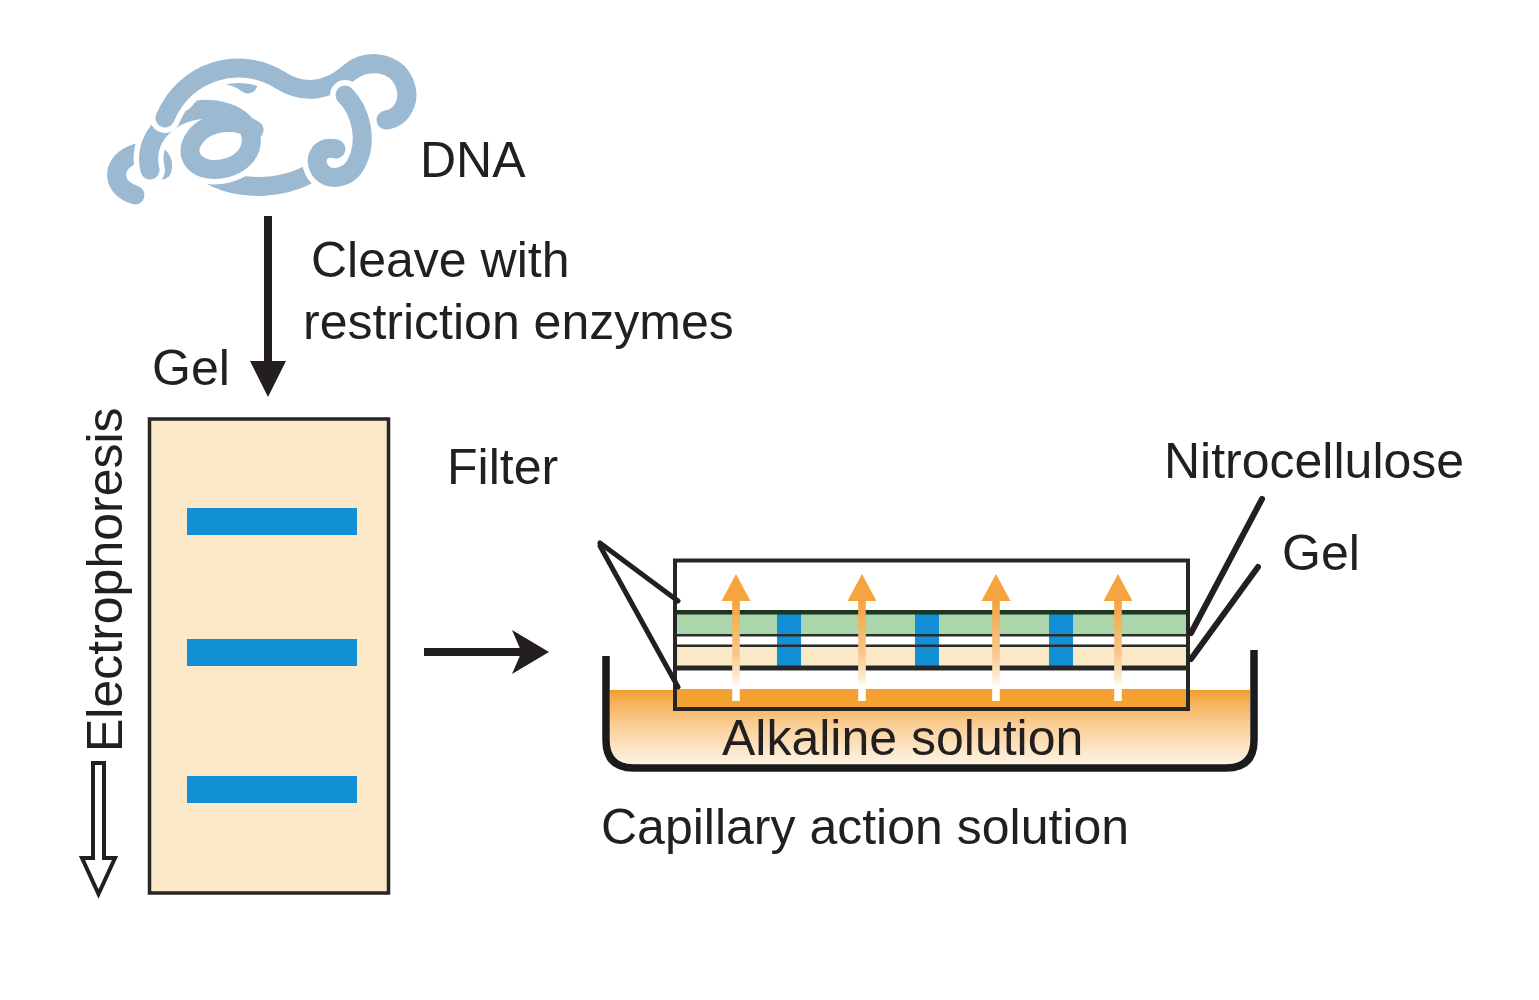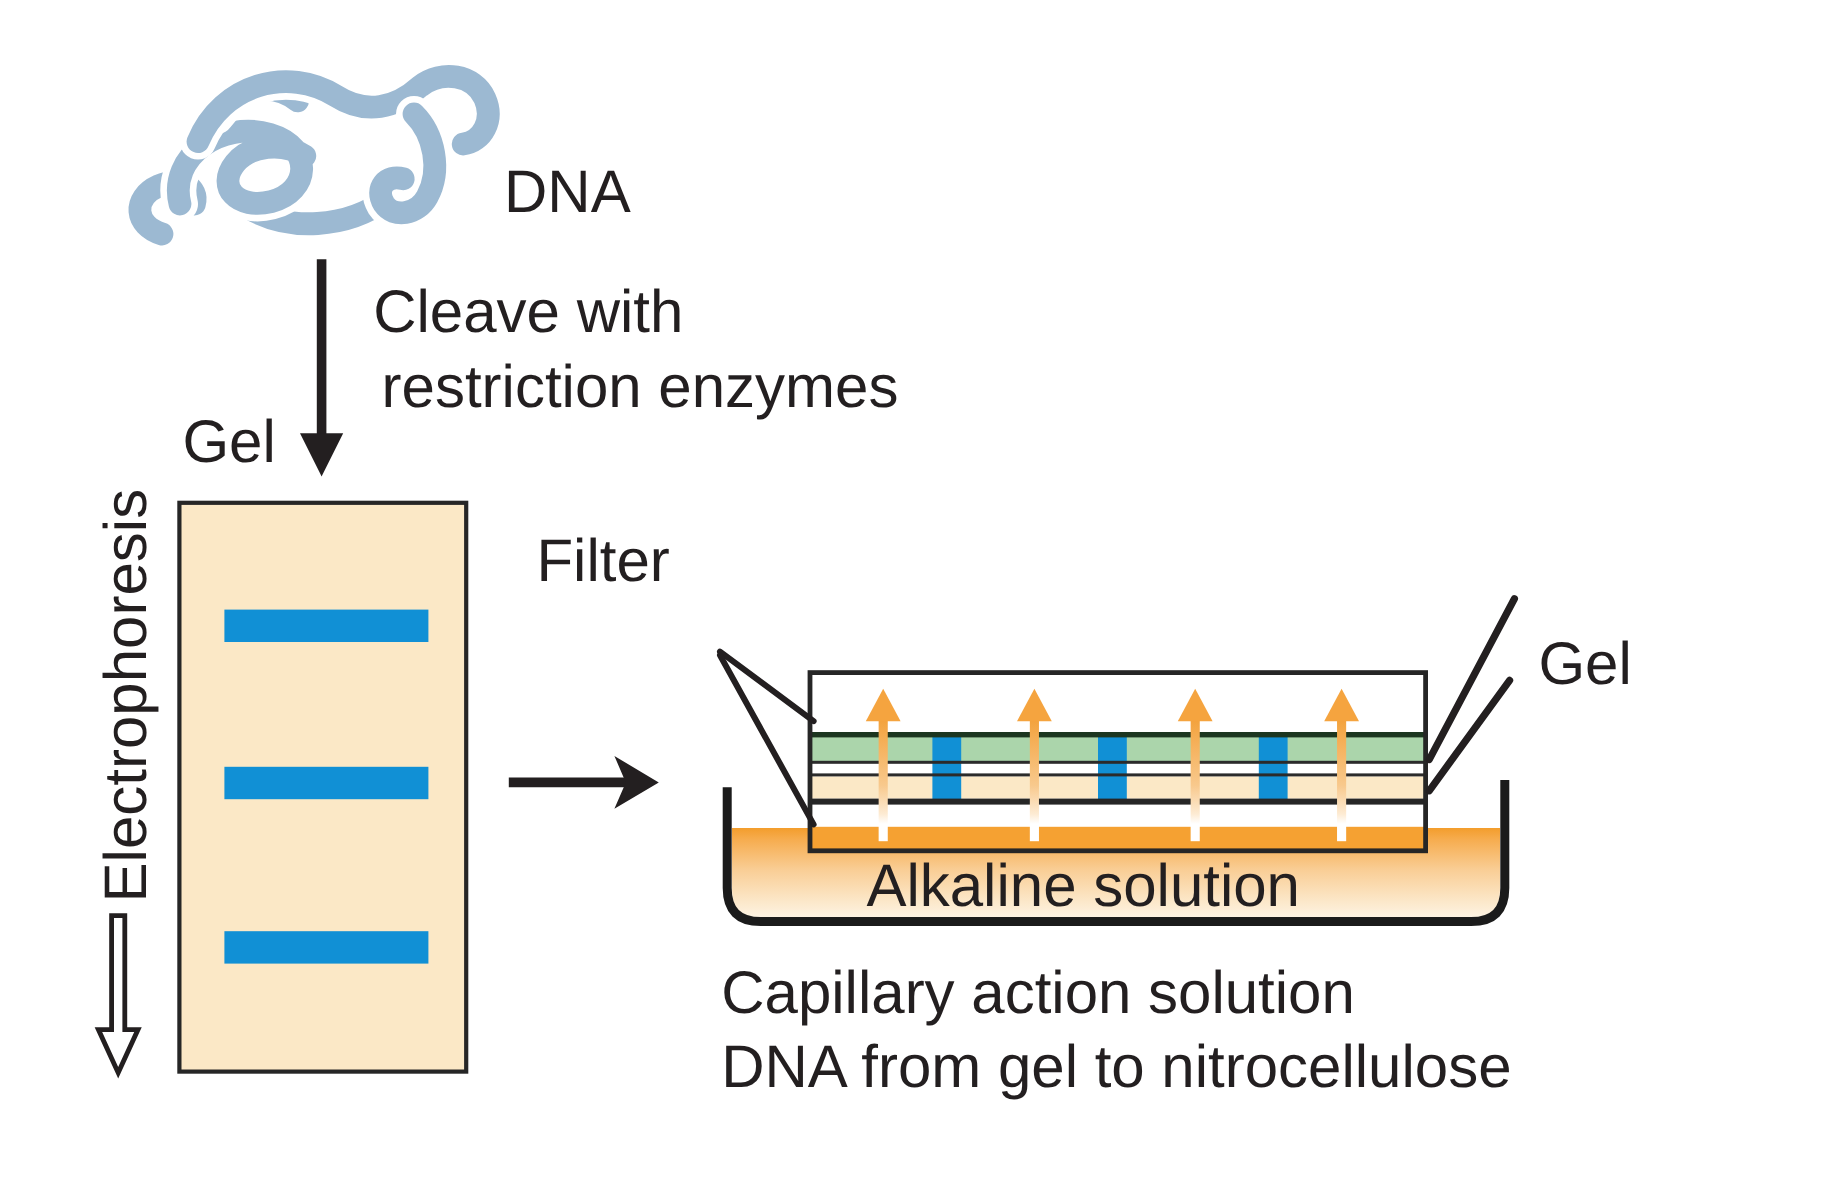--- a/index.html
+++ b/index.html
@@ -130,22 +130,22 @@
     <g stroke="#231f20" stroke-linecap="round">
       <line x1="600" y1="543" x2="678" y2="601" stroke-width="5"></line>
       <line x1="600" y1="546" x2="678" y2="687" stroke-width="5"></line>
       <line x1="1262" y1="499" x2="1191" y2="633" stroke-width="6"></line>
       <line x1="1258" y1="567" x2="1191" y2="659" stroke-width="6"></line>
     </g>
   </svg>
 
   <div class="lbl" style="left:420px;top:89px;margin-top:40px;">DNA</div>
   <div class="lbl" style="left:311px;top:229px;">Cleave with</div>
-  <div class="lbl" style="left:318px;top:291px;">restriction enzymes</div>
+  <div class="lbl" style="left:303px;top:291px;">restriction enzymes</div>
   <div class="lbl" style="left:152px;top:337px;">Gel</div>
   <div class="lbl rot" style="left:74px;top:752px;">Electrophoresis</div>
   <div class="lbl" style="left:447px;top:436px;">Filter</div>
+  <div class="lbl" style="left:1164px;top:430px;">Nitrocellulose</div>
   <div class="lbl" style="left:1282px;top:522px;">Gel</div>
   <div class="lbl" style="left:722px;top:707px;">Alkaline solution</div>
   <div class="lbl" style="left:601px;top:796px;">Capillary action solution</div>
-  <div class="lbl" style="left:601px;top:858px;">DNA from gel to nitrocellulose</div>
 
 </div>
 
 </body></html>

